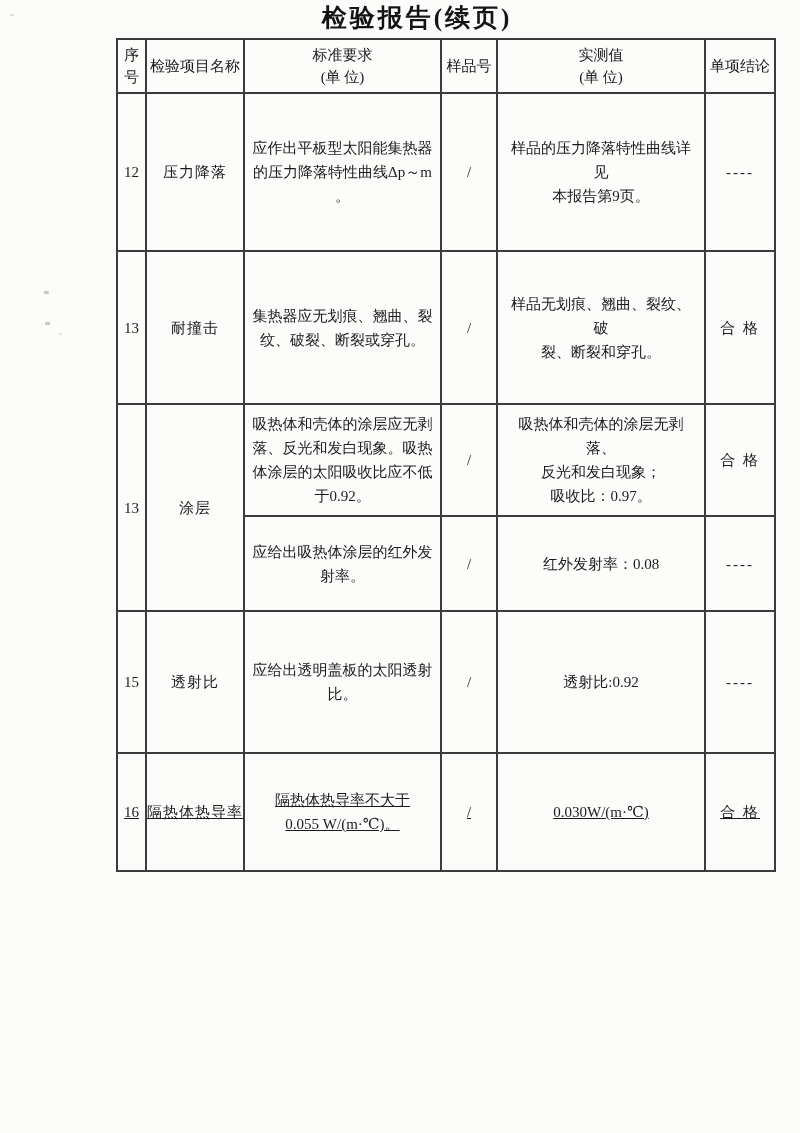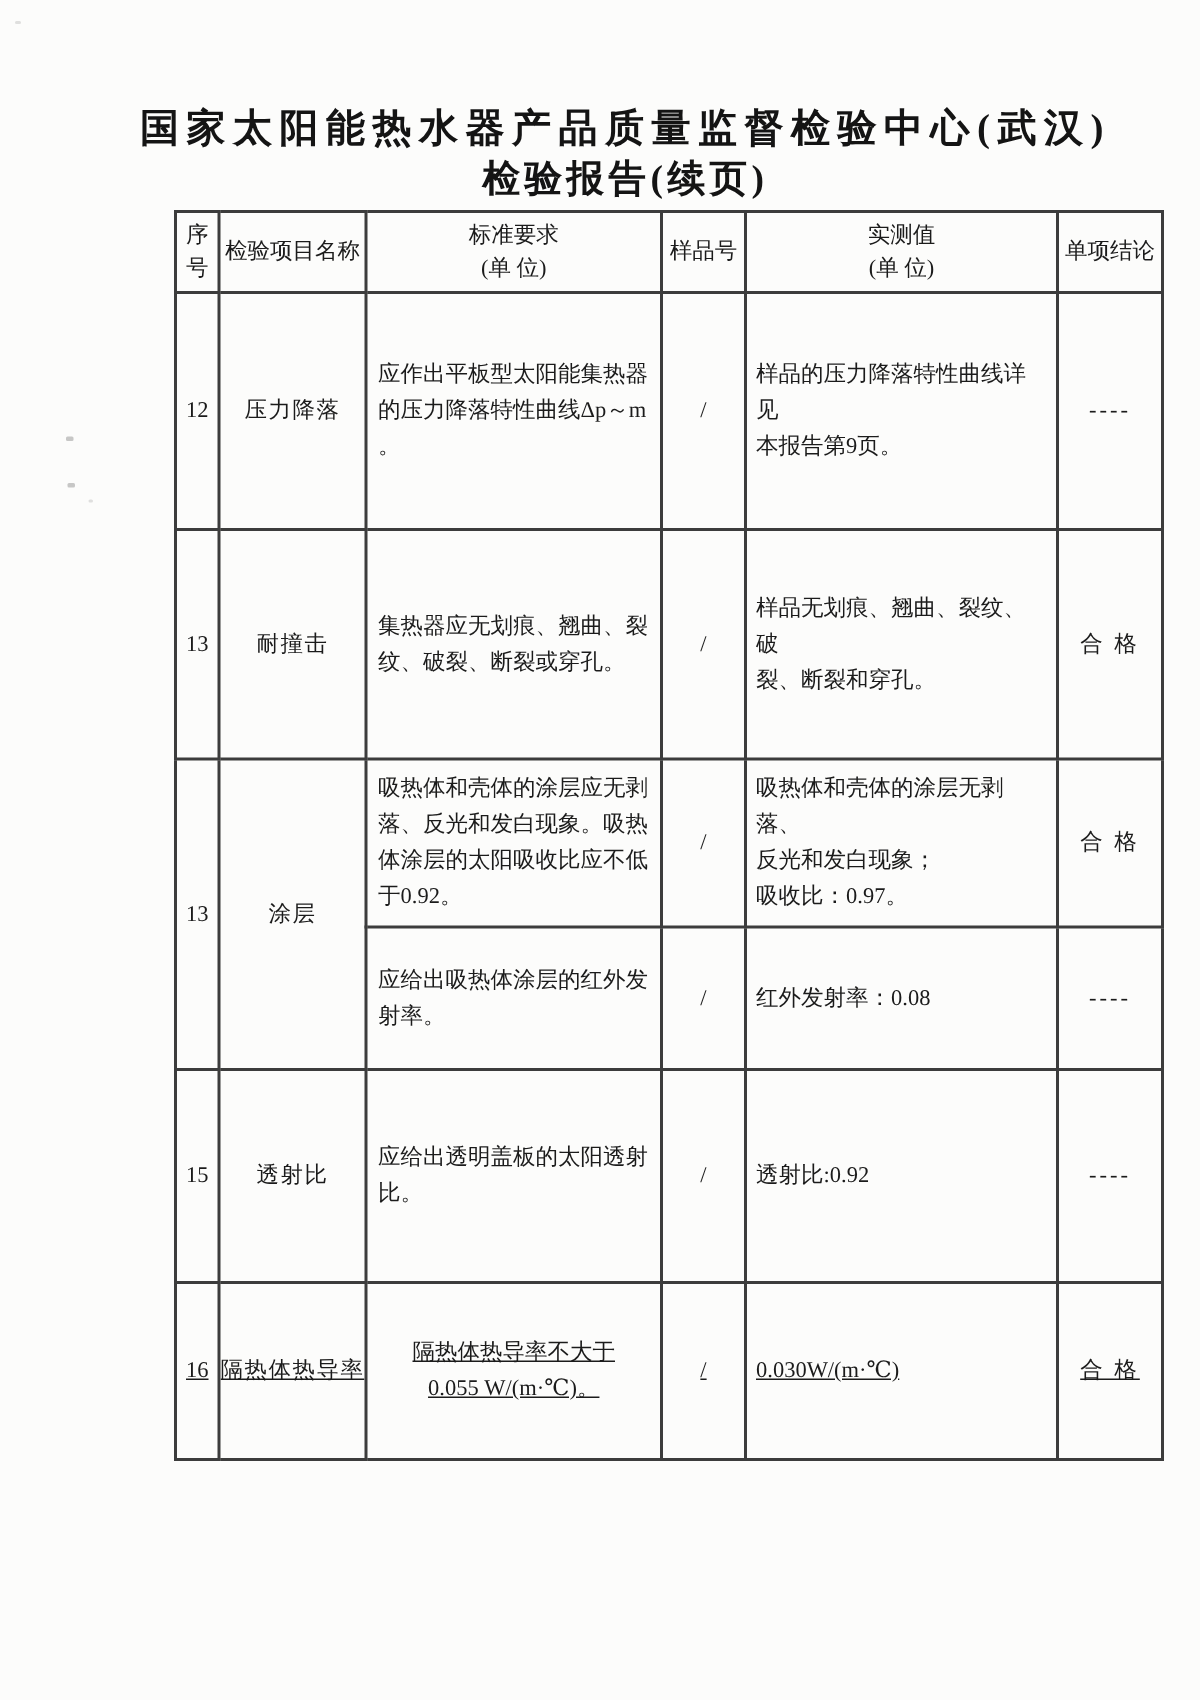--- a/index.html
+++ b/index.html
@@ -61,20 +61,21 @@
   table.report col.c6 { width: 70px; }
 
   table.report th, table.report td {
     border: 2px solid #3c3c3c;
     vertical-align: middle;
     font-size: 15px;
     line-height: 24px;
     color: #1b1b1b;
     white-space: pre-line;
     overflow: hidden;
+    text-align: center;
   }
   table.report th {
     font-weight: normal;
     text-align: center;
     line-height: 22px;
     height: 54px;
   }
   tr.r12 { height: 158px; }
   tr.r13 { height: 153px; }
   tr.r14a { height: 112px; }
@@ -96,21 +97,20 @@
     border-radius: 1px;
     opacity: .55;
   }
 </style>
 </head>
 <body>
 
 <div class="page">
   <div class="content">
 
-    <h1 class="title">国家太阳能热水器产品质量监督检验中心(武汉)</h1>
     <h2 class="subtitle">检验报告(续页)</h2>
 
 
     <table class="report">
       <colgroup>
         <col class="c1">
           <col class="c2">
           <col class="c3">
           <col class="c4">
           <col class="c5">

